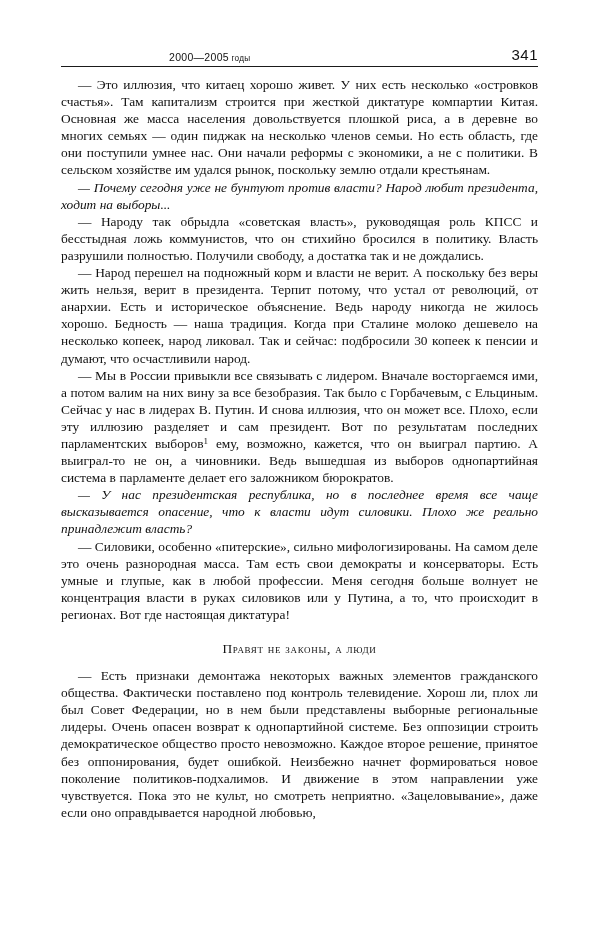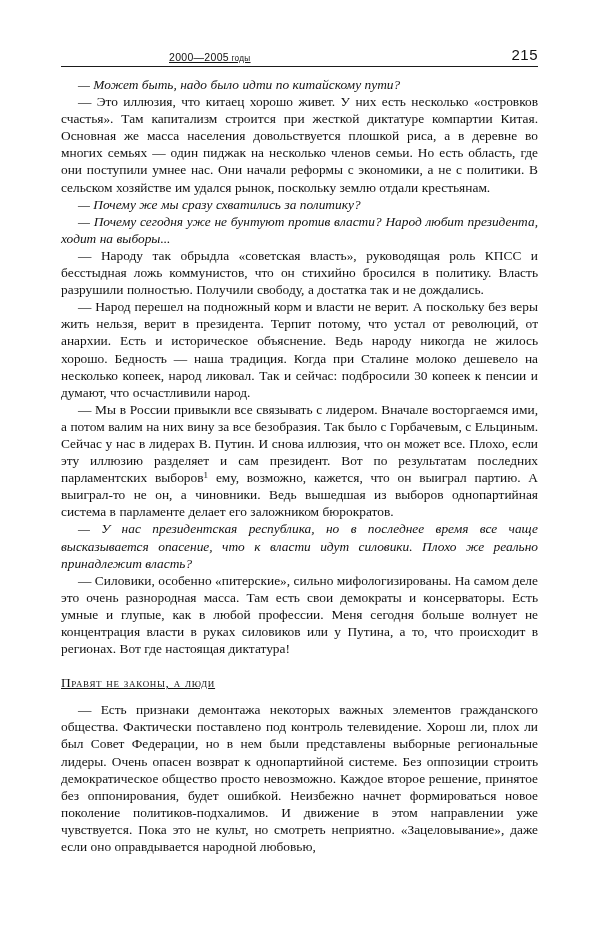--- a/index.html
+++ b/index.html
@@ -34,21 +34,20 @@
     align-items: flex-end;
     justify-content: space-between;
   }
   .running-head-title {
     font-family: "Liberation Sans", "DejaVu Sans", sans-serif;
     font-size: 10.5px;
     letter-spacing: 0.3px;
     color: #111111;
     white-space: nowrap;
     padding-left: 108px;
-    text-decoration: underline;
   }
   .running-head-title .small {
     font-size: 8.2px;
     text-transform: lowercase;
   }
   .running-head-folio {
     font-family: "Liberation Sans", "DejaVu Sans", sans-serif;
     font-size: 15px;
     letter-spacing: 0.5px;
     color: #111111;
@@ -85,45 +84,43 @@
   }
   p.para sup {
     font-size: 9px;
     line-height: 0;
     vertical-align: 0.45em;
   }
 
   h2.section-title {
     margin: 0;
     padding: 17px 0 10px 0;
+    text-align: center;
     font-size: 13.4px;
     font-weight: normal;
     font-variant: small-caps;
     letter-spacing: 0.7px;
     line-height: 17.1px;
-    text-decoration: underline;
   }
 </style>
 </head>
 <body>
 
 <div class="page">
 
   <div class="running-head">
     <div class="running-head-title"><span>2000—2005</span><span class="small"> годы</span></div>
-    <div class="running-head-folio">215</div>
+    <div class="running-head-folio">341</div>
   </div>
   <div class="head-rule"></div>
 
   <div class="textblock">
 
-    <p class="para q">— Может быть, надо было идти по китайскому пути?</p>
     <p class="para">— Это иллюзия, что китаец хорошо живет. У них есть несколько «островков счастья». Там капитализм строится при жесткой диктатуре компартии Китая. Основная же масса населения довольствуется плошкой риса, а в деревне во многих семьях — один пиджак на несколько членов семьи. Но есть область, где они поступили умнее нас. Они начали реформы с экономики, а не с политики. В сельском хозяйстве им удался рынок, поскольку землю отдали крестьянам.</p>
 
-    <p class="para q">— Почему же мы сразу схватились за политику?</p>
     <p class="para q">— Почему сегодня уже не бунтуют против власти? Народ любит президента, ходит на выборы...</p>
 
     <p class="para">— Народу так обрыдла «советская власть», руководящая роль КПСС и бесстыдная ложь коммунистов, что он стихийно бросился в политику. Власть разрушили полностью. Получили свободу, а достатка так и не дождались.</p>
     <p class="para">— Народ перешел на подножный корм и власти не верит. А поскольку без веры жить нельзя, верит в президента. Терпит потому, что устал от революций, от анархии. Есть и историческое объяснение. Ведь народу никогда не жилось хорошо. Бедность — наша традиция. Когда при Сталине молоко дешевело на несколько копеек, народ ликовал. Так и сейчас: подбросили 30 копеек к пенсии и думают, что осчастливили народ.</p>
 
     <p class="para"><span>— Мы в России привыкли все связывать с лидером. Вначале восторгаемся ими, а потом валим на них вину за все безобразия. Так было с Горбачевым, с Ельциным. Сейчас у нас в лидерах В. Путин. И снова иллюзия, что он может все. Плохо, если эту иллюзию разделяет и сам президент. Вот по результатам последних парламентских выборов</span><sup>1</sup><span> ему, возможно, кажется, что он выиграл партию. А выиграл-то не он, а чиновники. Ведь вышедшая из выборов однопартийная система в парламенте делает его заложником бюрократов.</span></p>
 
     <p class="para q">— У нас президентская республика, но в последнее время все чаще высказывается опасение, что к власти идут силовики. Плохо же реально принадлежит власть?</p>
     <p class="para">— Силовики, особенно «питерские», сильно мифологизированы. На самом деле это очень разнородная масса. Там есть свои демократы и консерваторы. Есть умные и глупые, как в любой профессии. Меня сегодня больше волнует не концентрация власти в руках силовиков или у Путина, а то, что происходит в регионах. Вот где настоящая диктатура!</p>
 

